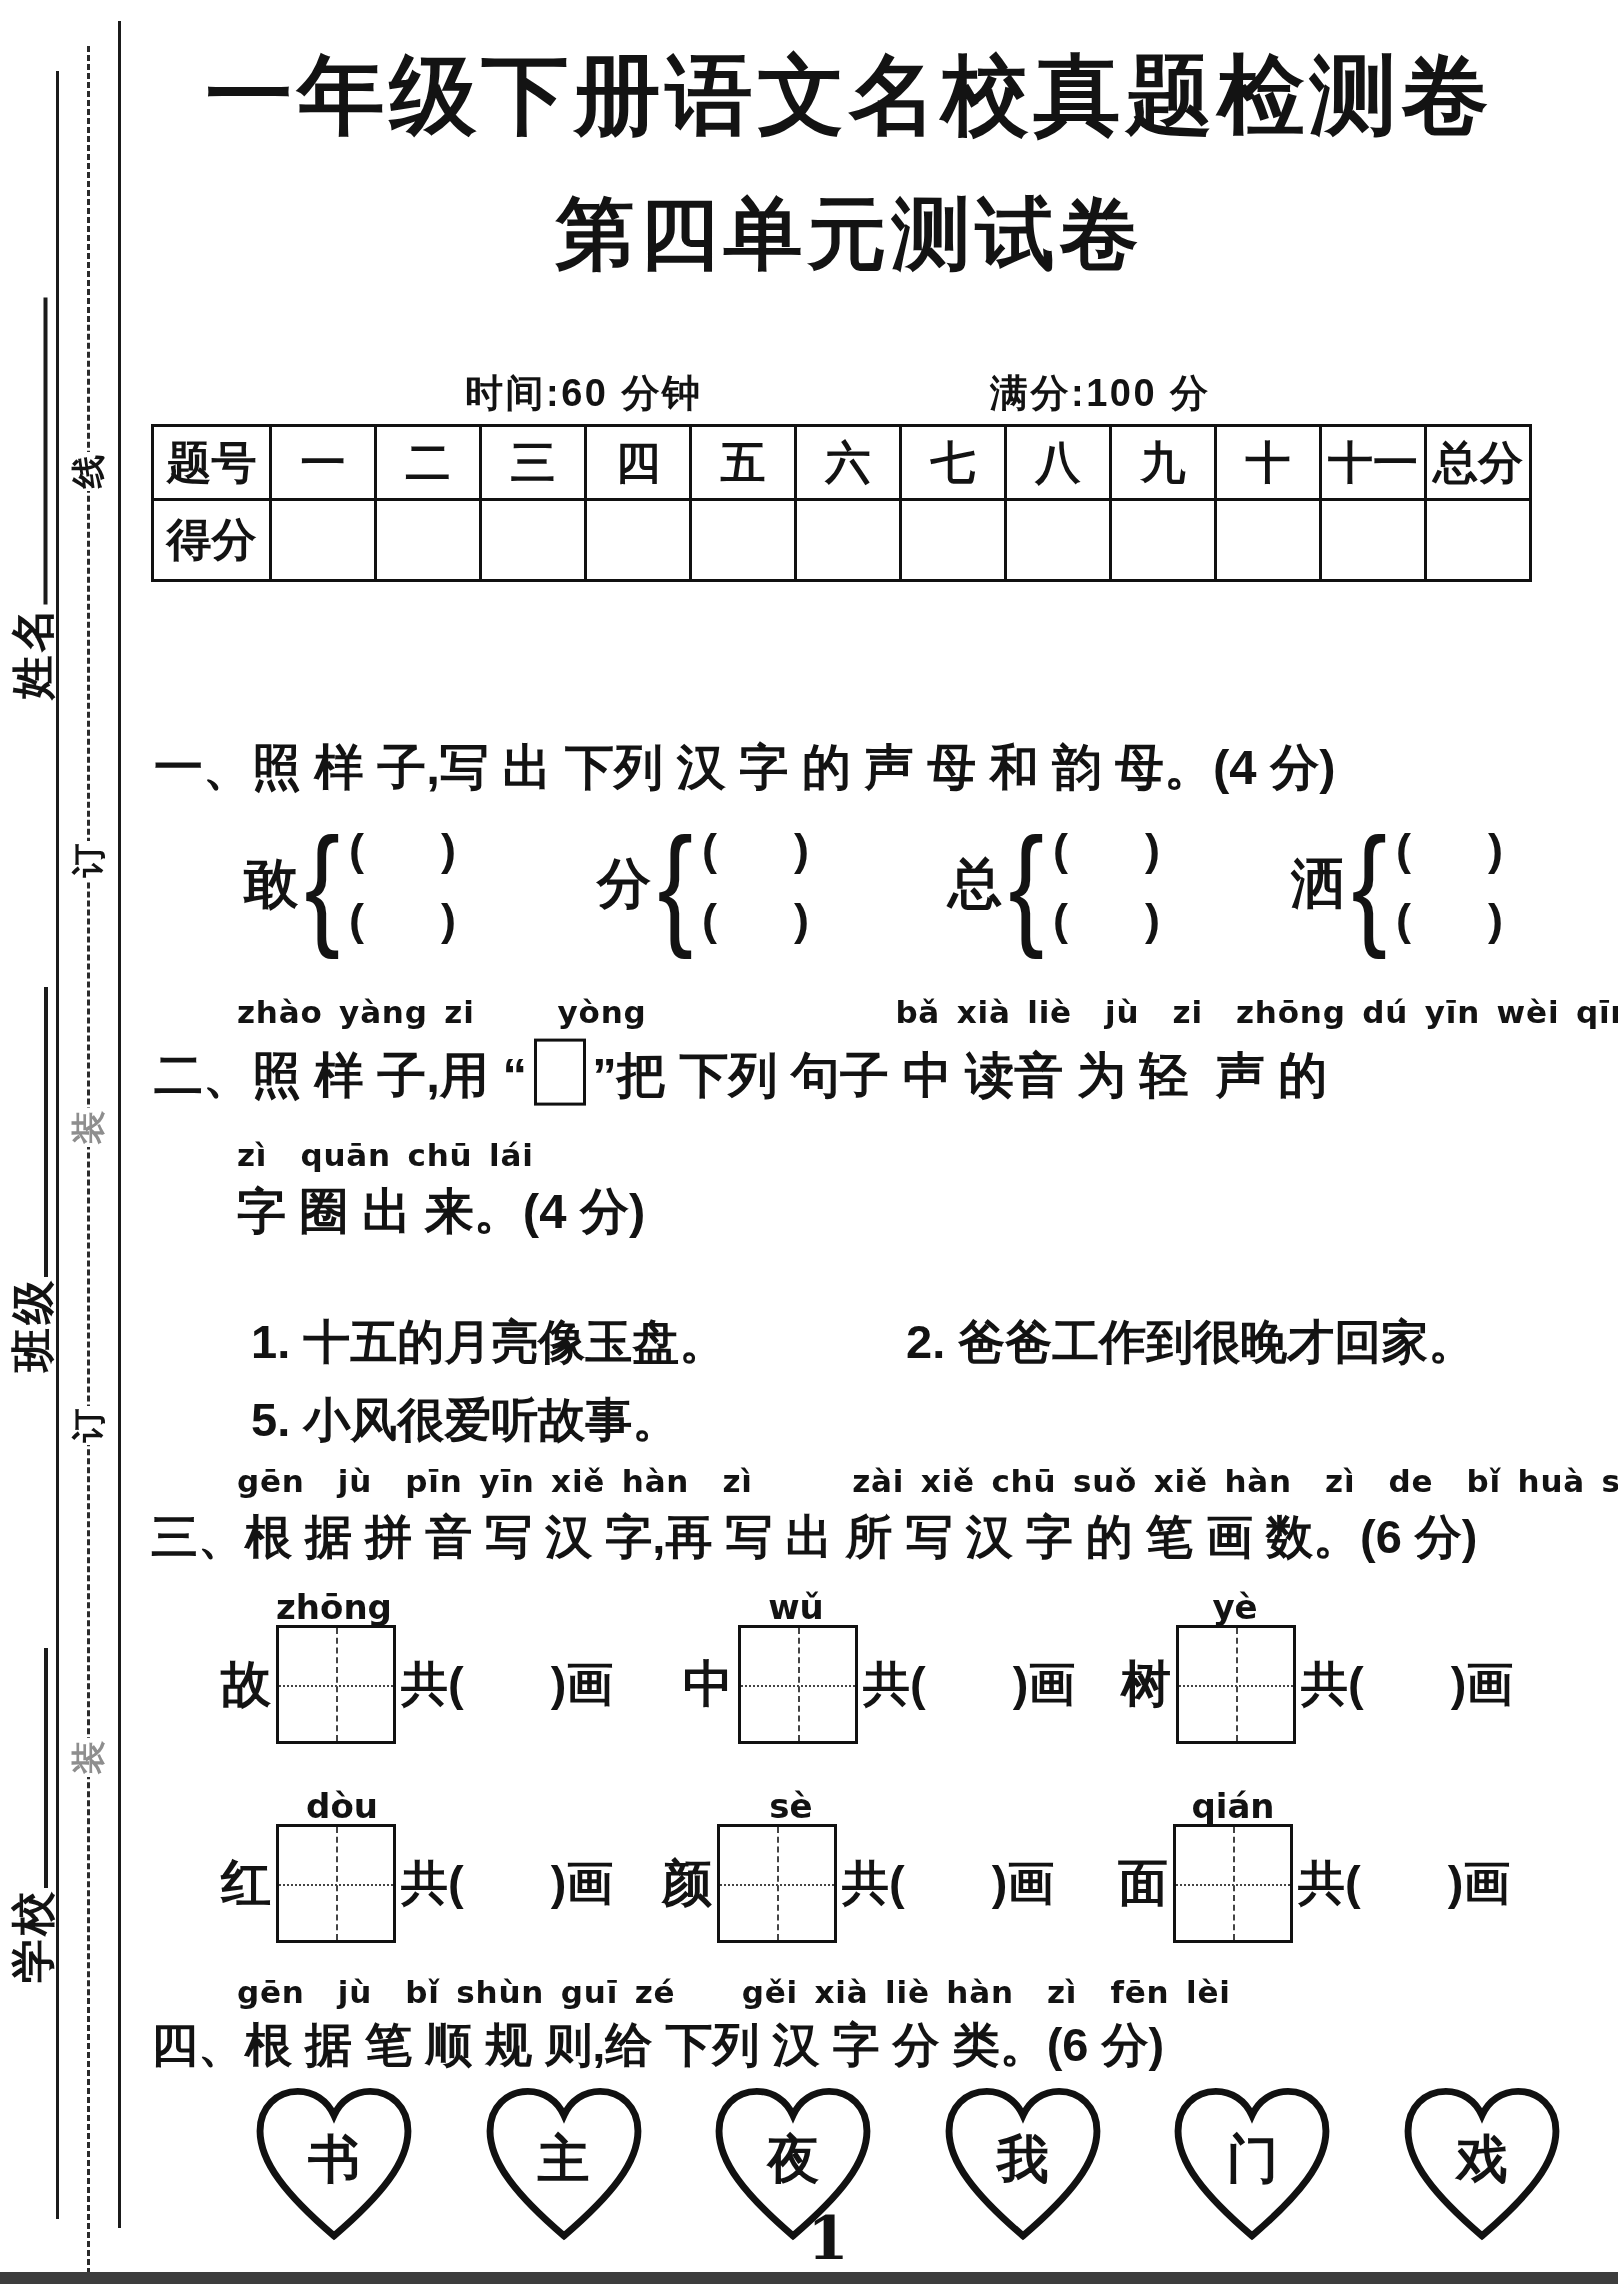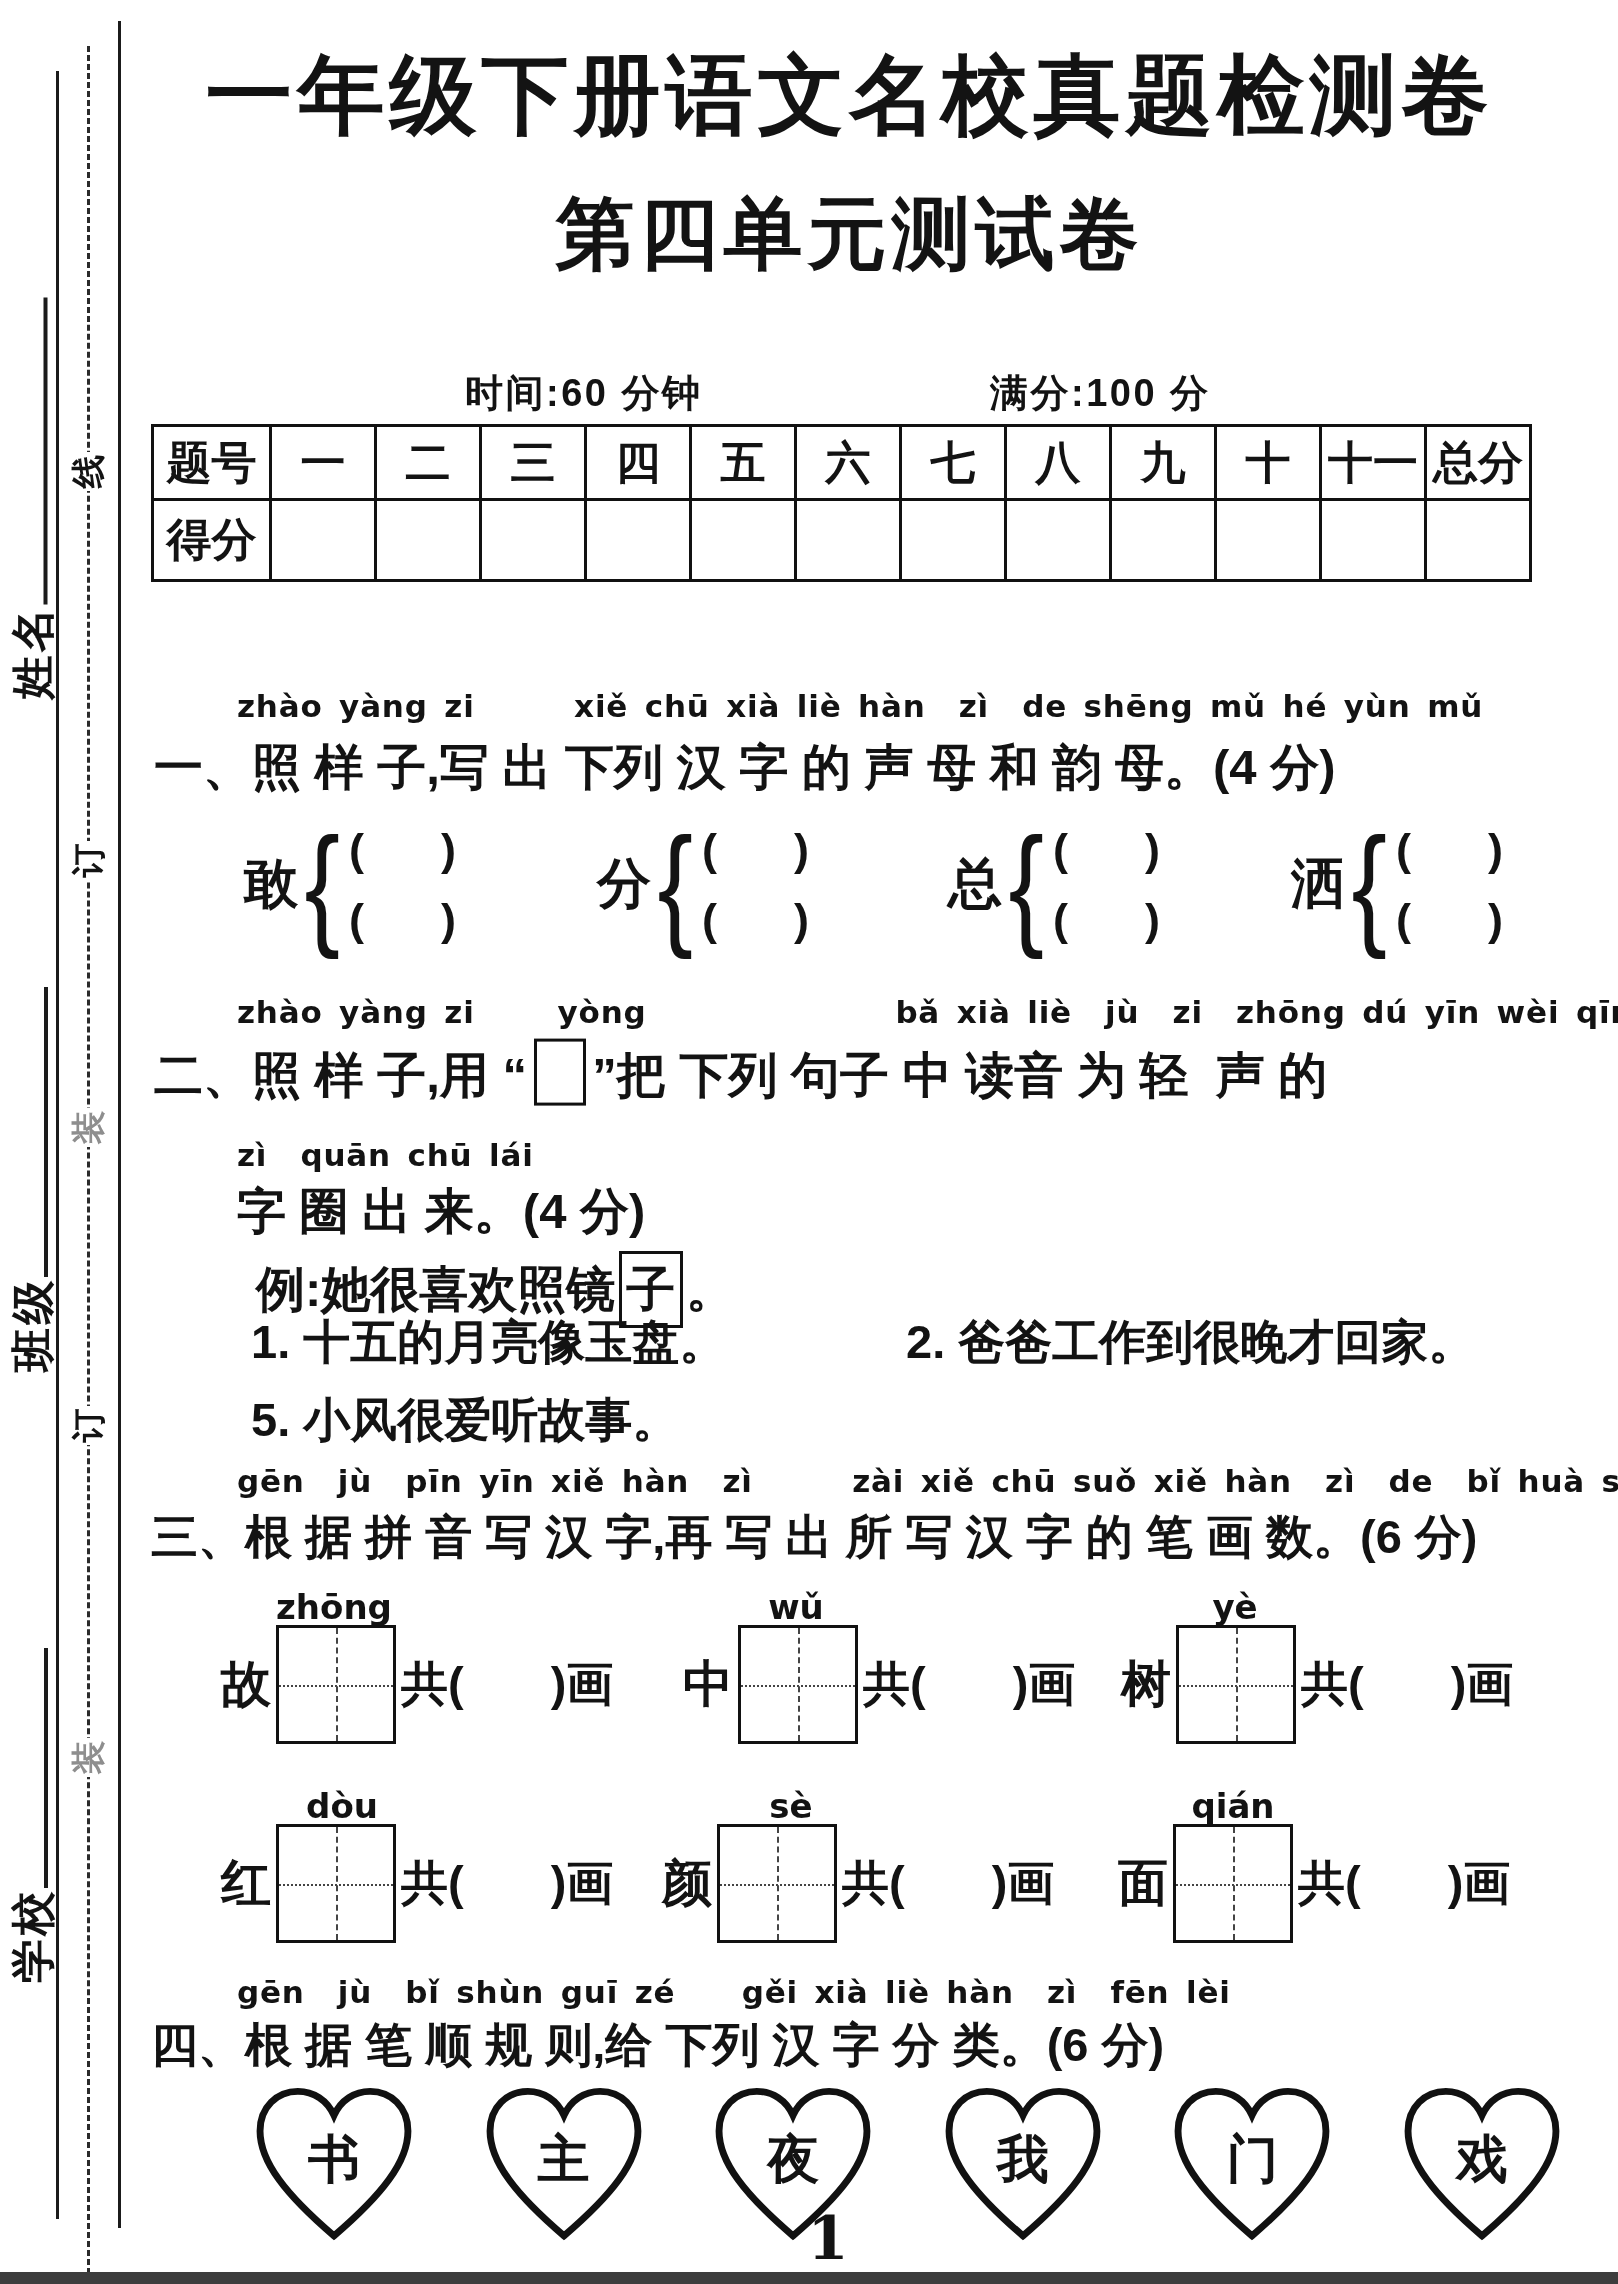--- a/index.html
+++ b/index.html
@@ -134,21 +134,20 @@
       <td class="cn"></td>
       <td class="cn"></td>
       <td class="cn"></td>
       <td class="cn"></td>
       <td class="cn"></td>
       <td class="cn"></td>
     </tr>
   </tbody>
     </table>
 
-  <div class="pinyin" style="left:237px; top:688px;">zhào yàng zi      xiě chū xià liè hàn  zì  de shēng mǔ hé yùn mǔ</div>
   <div class="qtext" style="left:154px; top:735px;">一、照 样 子,写 出 下列 汉 字 的 声 母 和 韵 母。(4 分)</div>
 
   <div class="bgroup" style="left:244px;">
     <span class="ch">敢</span>
     <span class="brace">{</span>
     <span class="parencol">
       <span class="parenrow">(<span class="gap"></span>)</span>
       <span class="parenrow">(<span class="gap"></span>)</span>
     </span>
   </div>
@@ -179,25 +178,20 @@
 
   <div class="pinyin" style="left:237px; top:994px;">zhào yàng zi     yòng               bǎ xià liè  jù  zi  zhōng dú yīn wèi qīng shēng de</div>
   <div class="flexline" style="left:154px; top:1042px;">
     <span>二、照 样 子,用 “</span>
     <span class="inlinebox"></span>
     <span>”把 下列 句子 中 读音 为 轻  声 的</span>
   </div>
   <div class="pinyin" style="left:237px; top:1137px;">zì  quān chū lái</div>
   <div class="qtext" style="left:237px; top:1179px;">字 圈 出 来。(4 分)</div>
 
-  <div class="flexline" style="left:256px; top:1251px;">
-    <span>例:她很喜欢照镜</span>
-    <span class="boxedchar">子</span>
-    <span>。</span>
-  </div>
 
   <div class="sentence" style="left:251px;  top:1311px;">1. 十五的月亮像玉盘。</div>
   <div class="sentence" style="left:906px; top:1311px;">2. 爸爸工作到很晚才回家。</div>
   <div class="sentence" style="left:251px;  top:1389px;">5. 小风很爱听故事。</div>
 
   <div class="pinyin" style="left:237px; top:1463px;">gēn  jù  pīn yīn xiě hàn  zì      zài xiě chū suǒ xiě hàn  zì  de  bǐ huà shù</div>
   <div class="qtext" style="left:151px; top:1506px; font-size:47px;">三、根 据 拼 音 写 汉 字,再 写 出 所 写 汉 字 的 笔 画 数。(6 分)</div>
 
   <div class="gpin" style="left:274px;  top:1587px;">zhōng</div>
   <div class="gpin" style="left:736px;  top:1587px;">wǔ</div>

